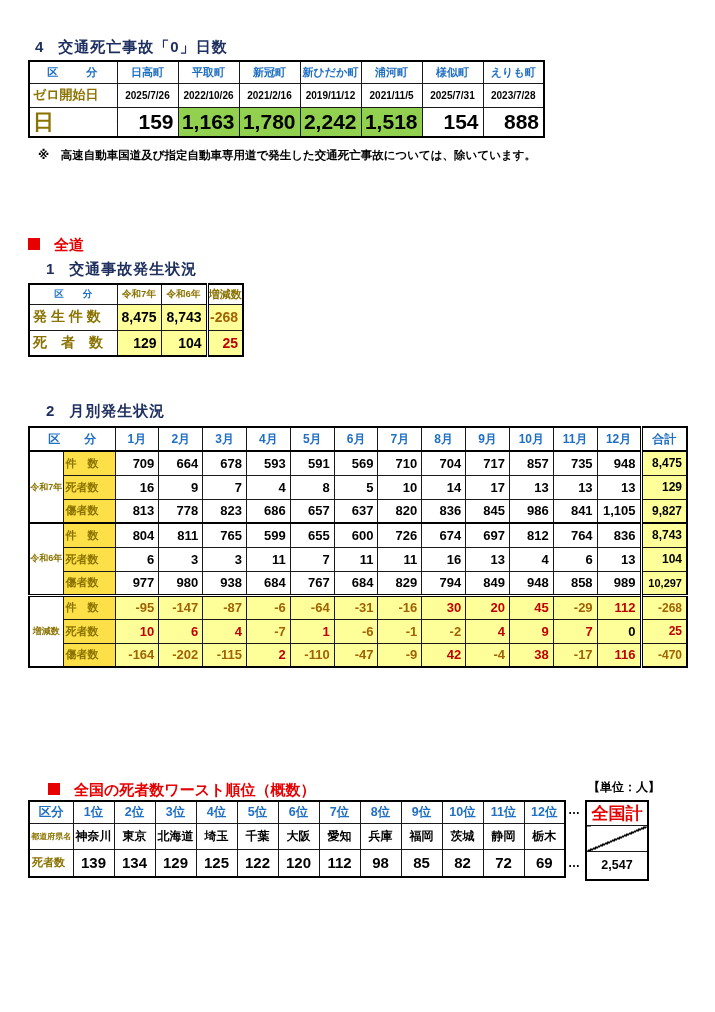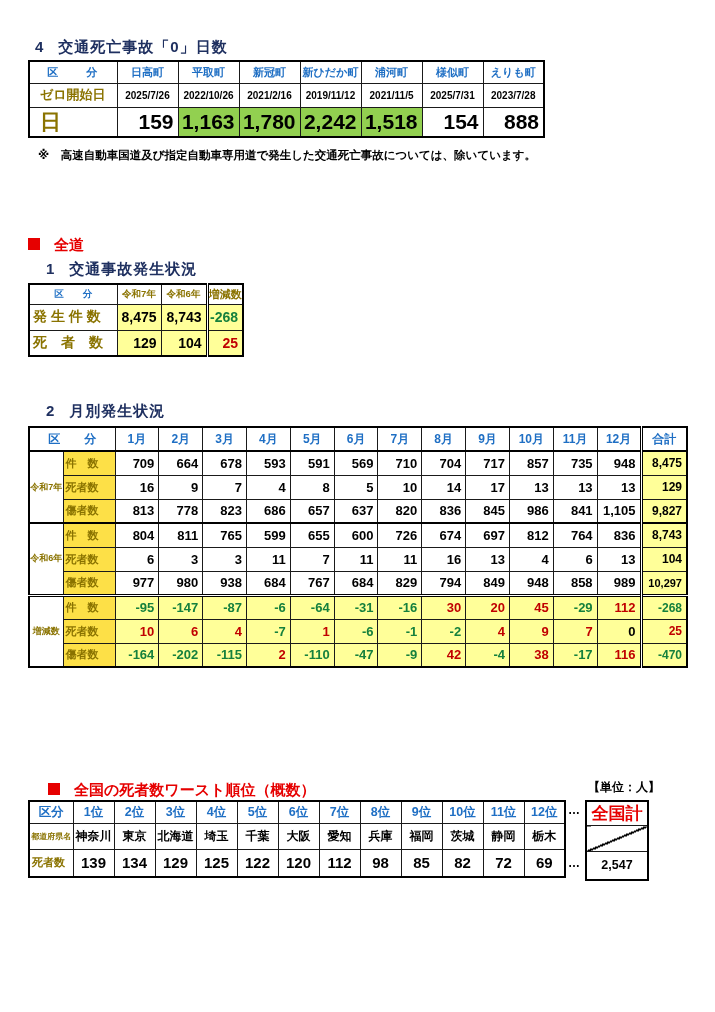--- a/index.html
+++ b/index.html
@@ -9,41 +9,41 @@
 
   
   table { border-collapse:collapse; table-layout:fixed; border:2px solid #000; }
   td,th { border:1px solid #1a1a1a; overflow:hidden; white-space:nowrap; font-weight:bold; }
 
   .blue   { color:#1f6fc4;margin-top:43px; }
   .olive  { color:#8a7300; }
   .red    { color:#e60000; }
   .yellow { background:#ffff99; }
   .green  { background:#92d050; }
-  .neg    { color:#15803d; }
+  .neg    { color:#a16207; }
   .pos    { color:#c00000; }
   .zero   { color:#000; }
 
   .ctr { text-align:center; }
   .rt  { text-align:right; padding-right:4px; }
 
   
   .sec-num-title { position:absolute; font-size:15px; color:#1f3060; letter-spacing:1px; }
   .sec-num-title .no { margin-right:14px; }
   .bullet-title { position:absolute; font-size:15px; color:#e60000; }
   .bullet-title .sq { display:inline-block; width:12px; height:12px; background:#e60000; margin-right:14px; }
   .note { position:absolute; font-size:11.5px; color:#000; }
 
   
   #tbl-zero { position:absolute; top:60px; left:28px; width:517px; }
   #tbl-zero td { height:24px; }
   #tbl-zero .hrow td { height:22px; font-size:11px; }
   #tbl-zero .corner { font-size:13px; letter-spacing:2px; }
   #tbl-zero .date { font-size:10px; text-align:center; }
-  #tbl-zero .lab { font-size:13px; padding-left:10px; }
+  #tbl-zero .lab { font-size:13px; padding-left:3px; }
   #tbl-zero .day { font-size:21px; height:26px; }
 
   
   #tbl-sum { position:absolute; top:283px; left:28px; width:214px; }
   #tbl-sum td { height:26px; }
   #tbl-sum .hrow td { height:20px; font-size:9.5px; }
   #tbl-sum .corner { font-size:13px; }
   #tbl-sum .lab { font-size:14px; padding-left:3px; background:#fff; }
   #tbl-sum .val { font-size:14px; }
   #tbl-sum td.dcol { border-left:3px double #000; }

